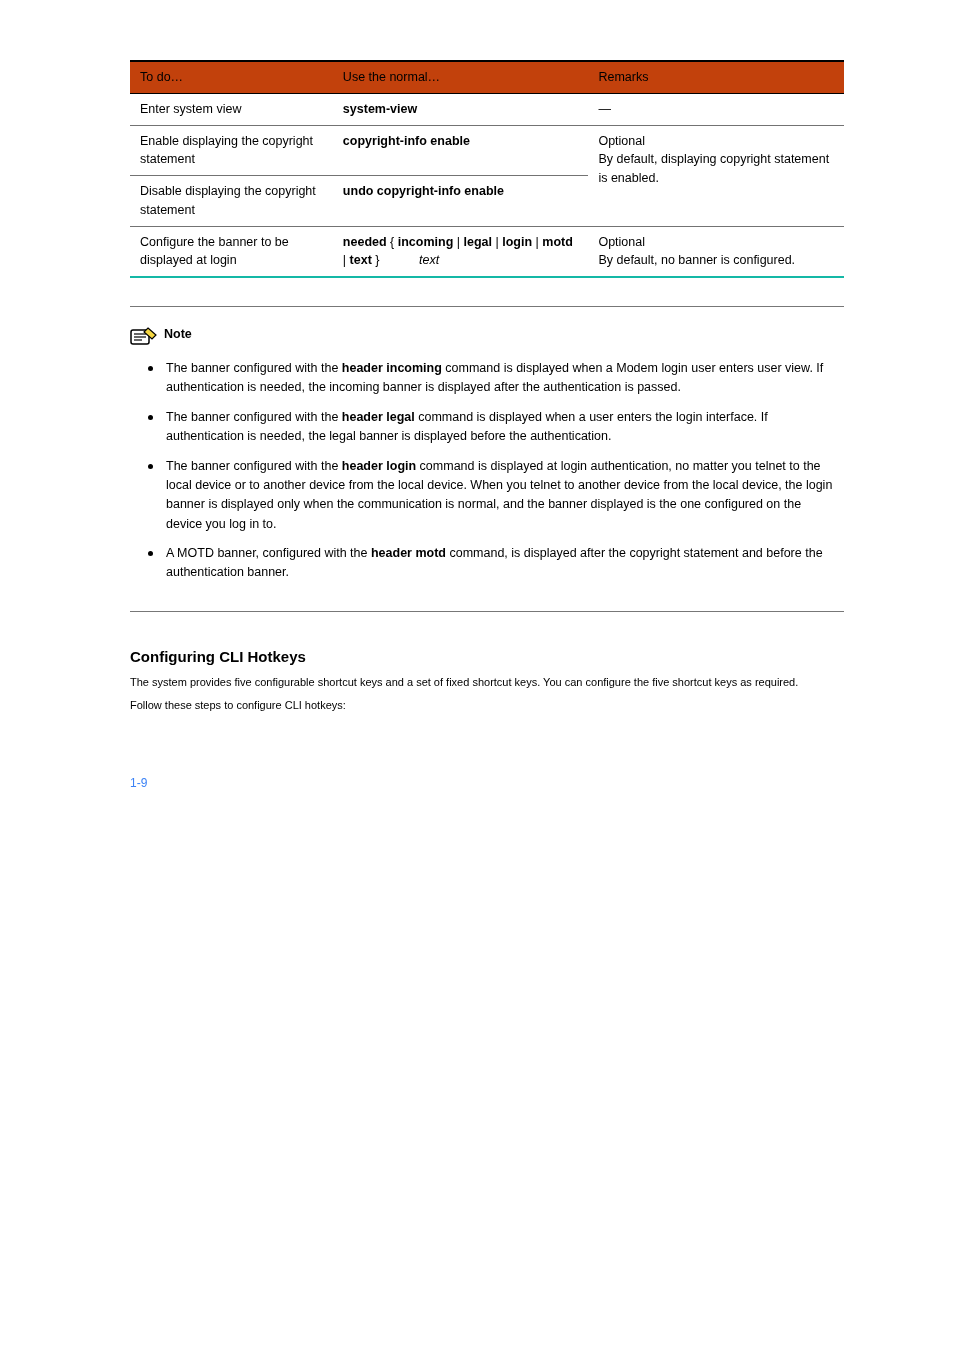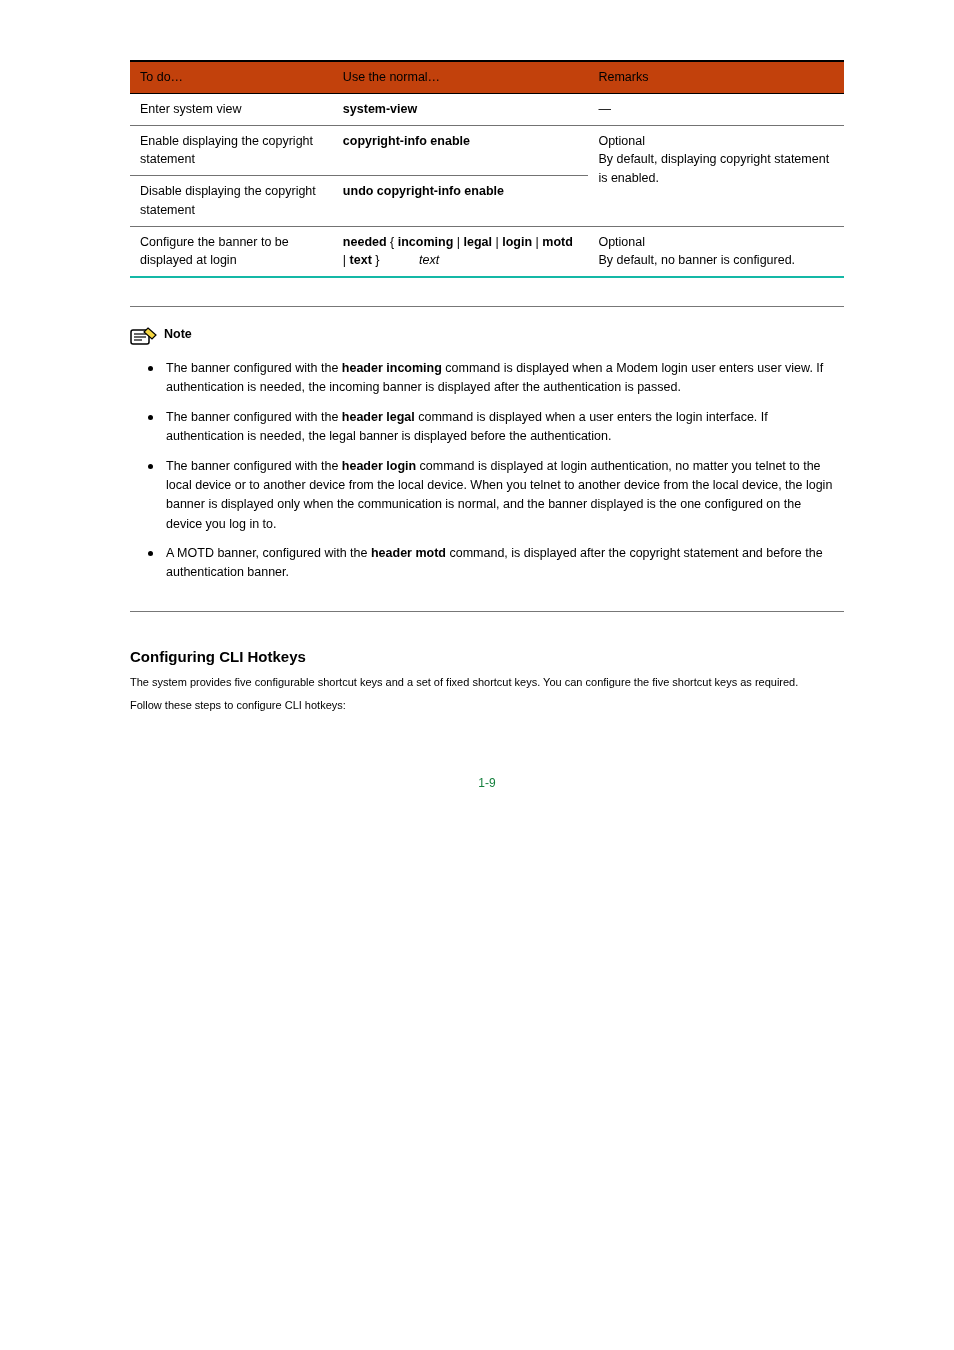--- a/index.html
+++ b/index.html
@@ -89,23 +89,22 @@
     font-size: 15px;
     font-weight: bold;
     margin: 34px 0 6px 0;
   }
   p.body {
     font-size: 11px;
     line-height: 1.55;
     margin: 6px 0;
   }
   .page-num {
-    text-align: center;
     font-size: 12px;
-    color: #15803d;
+    color: #3b82f6;
     margin-top: 60px;
   }
 </style>
 </head>
 <body>
 
 <div class="page">
 
   <table class="cmd">
     <thead>

